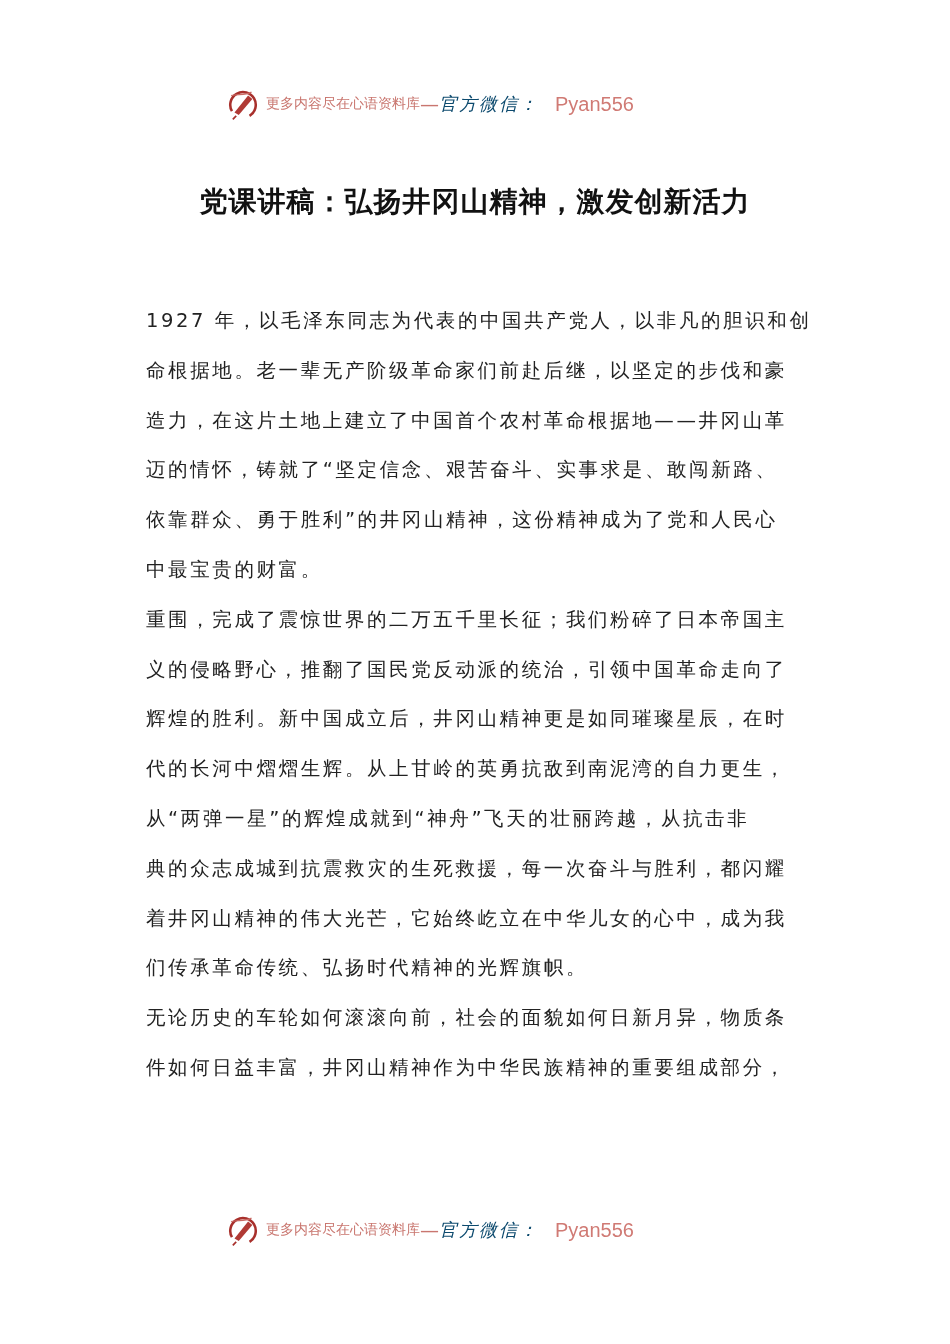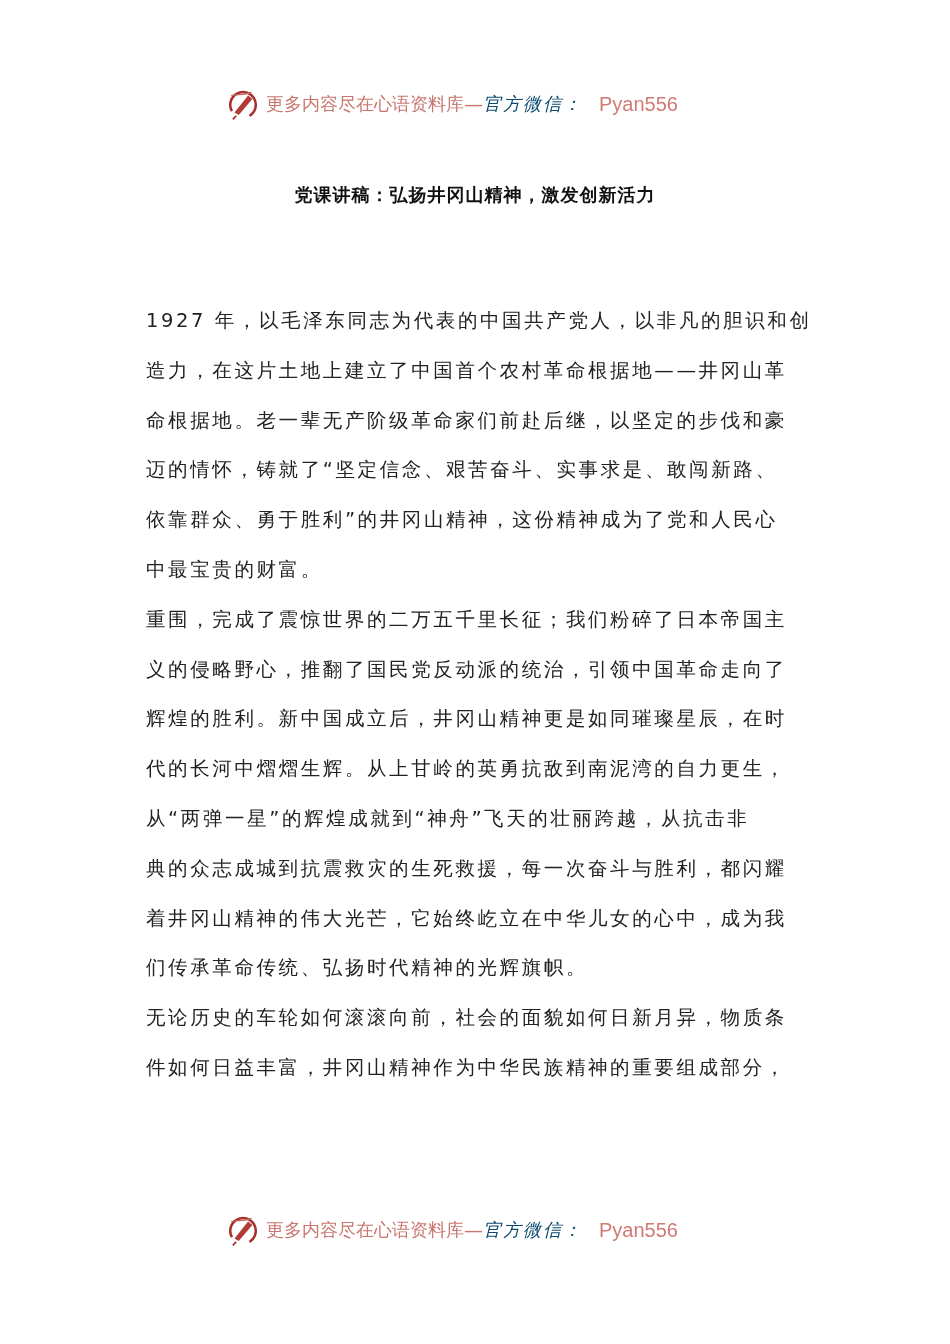--- a/index.html
+++ b/index.html
@@ -3,26 +3,26 @@
 <meta charset="utf-8">
 <style>
   html, body { margin:0; padding:0; background:#ffffff; }
   body { width:950px; height:1344px; position:relative; overflow:hidden;
          font-family:"DejaVu Sans", sans-serif; color:#111; }
   .banner { position:absolute; left:226px; width:500px; height:40px;
             display:flex; align-items:center; }
   .banner.top { top:84px; }
   .banner.bottom { top:1210px; }
   .logo { width:34px; height:34px; margin-right:6px; }
-  .banner-text { font-family:"DejaVu Serif", serif; font-size:18px; color:#c9766f; letter-spacing:0px; white-space:nowrap; }
+  .banner-text { font-family:"DejaVu Serif", serif; font-size:14px; color:#c9766f; letter-spacing:0px; white-space:nowrap; }
   .banner-sep { font-size:19px; color:#c9766f; white-space:nowrap; }
   .banner-wx { font-family:"DejaVu Serif", serif; font-size:18px; color:#0c4a6e; white-space:nowrap; font-style:italic; letter-spacing:2px; }
   .banner-id { font-family:"Liberation Sans", sans-serif; font-size:20px; color:#d07a74; white-space:nowrap; margin-left:16px; }
   .title { position:absolute; top:183px; left:0; width:950px; text-align:center;
-           font-family:"DejaVu Sans", sans-serif; font-weight:bold; font-size:18px; color:#111; letter-spacing:1px; }
+           font-family:"DejaVu Sans", sans-serif; font-weight:bold; font-size:28px; color:#111; letter-spacing:1px; }
   .body { position:absolute; top:296px; left:146px; width:660px; }
   .para { font-size:19.5px; line-height:49.8px; color:#222; text-align:justify; text-justify:inter-character; margin:0; letter-spacing:2.6px; }
   .para span.line { display:block; white-space:nowrap; }
 </style>
 </head>
 <body>
 
 <div class="banner top">
   <svg class="logo" viewBox="0 0 40 40">
     <circle cx="20" cy="21" r="15" fill="none" stroke="#a8302c" stroke-width="3" stroke-dasharray="70 25" transform="rotate(150 20 21)"></circle>
@@ -34,22 +34,22 @@
   <span class="banner-sep">—</span>
   <span class="banner-wx">官方微信：</span>
   <span class="banner-id">Pyan556</span>
 </div>
 
 <div class="title">党课讲稿：弘扬井冈山精神，激发创新活力</div>
 
 <div class="body">
   <p class="para">
     <span class="line">1927 年，以毛泽东同志为代表的中国共产党人，以非凡的胆识和创</span>
+    <span class="line">命根据地。老一辈无产阶级革命家们前赴后继，以坚定的步伐和豪</span>
     <span class="line">造力，在这片土地上建立了中国首个农村革命根据地——井冈山革</span>
-    <span class="line">命根据地。老一辈无产阶级革命家们前赴后继，以坚定的步伐和豪</span>
     <span class="line">迈的情怀，铸就了“坚定信念、艰苦奋斗、实事求是、敢闯新路、</span>
     <span class="line">依靠群众、勇于胜利”的井冈山精神，这份精神成为了党和人民心</span>
     <span class="line">中最宝贵的财富。</span>
   </p>
   <p class="para">
     <span class="line">重围，完成了震惊世界的二万五千里长征；我们粉碎了日本帝国主</span>
     <span class="line">义的侵略野心，推翻了国民党反动派的统治，引领中国革命走向了</span>
     <span class="line">辉煌的胜利。新中国成立后，井冈山精神更是如同璀璨星辰，在时</span>
     <span class="line">代的长河中熠熠生辉。从上甘岭的英勇抗敌到南泥湾的自力更生，</span>
     <span class="line">从“两弹一星”的辉煌成就到“神舟”飞天的壮丽跨越，从抗击非</span>

